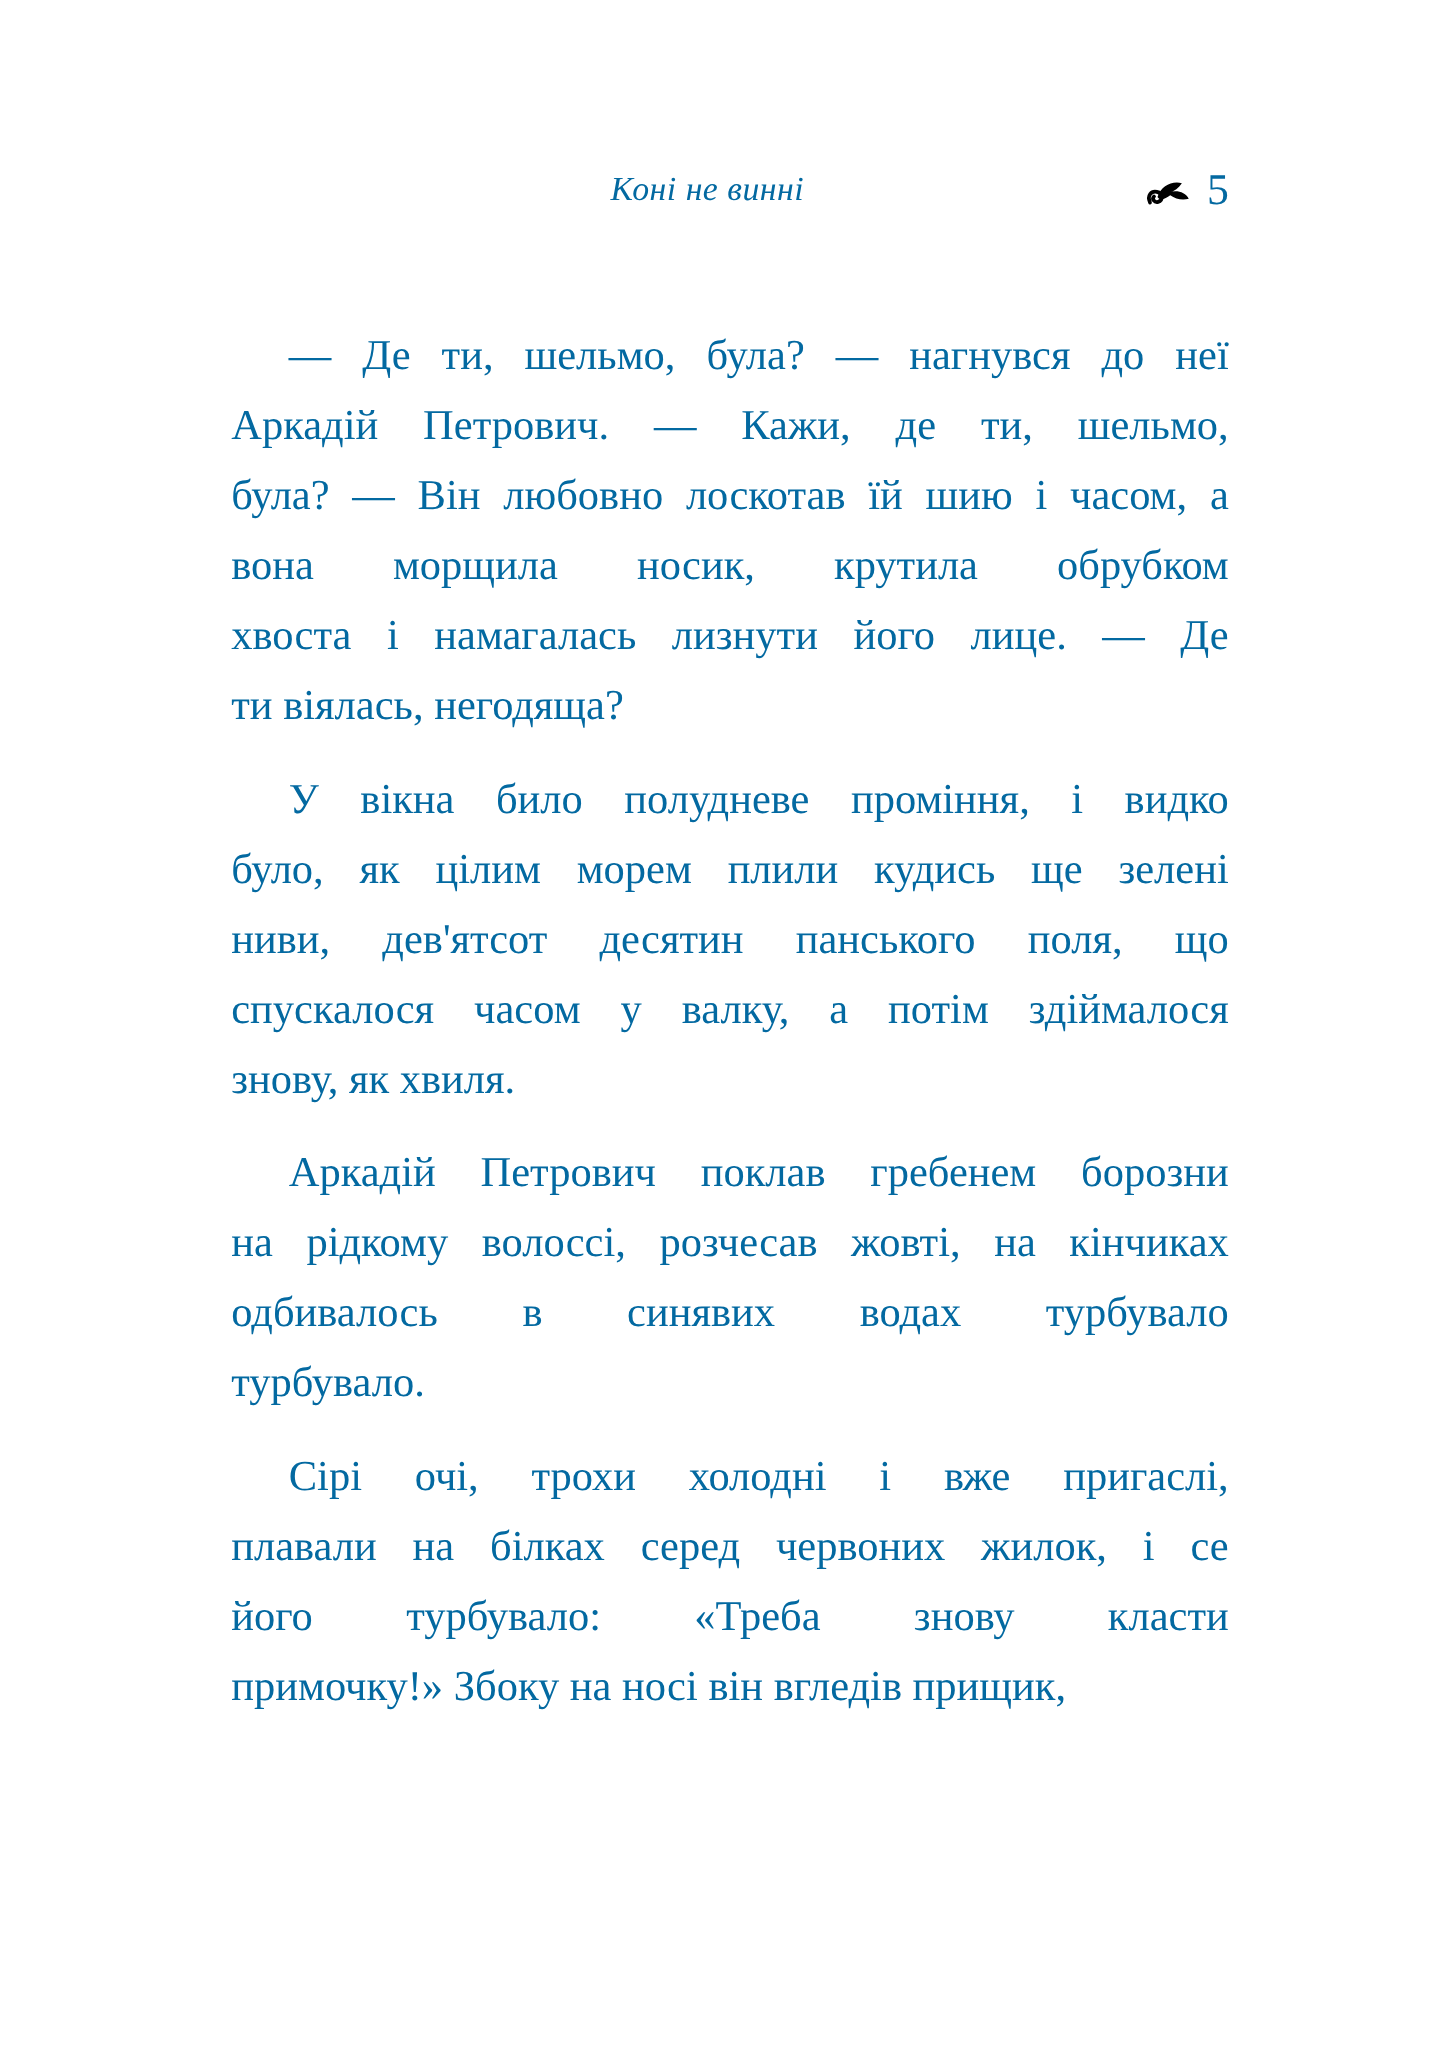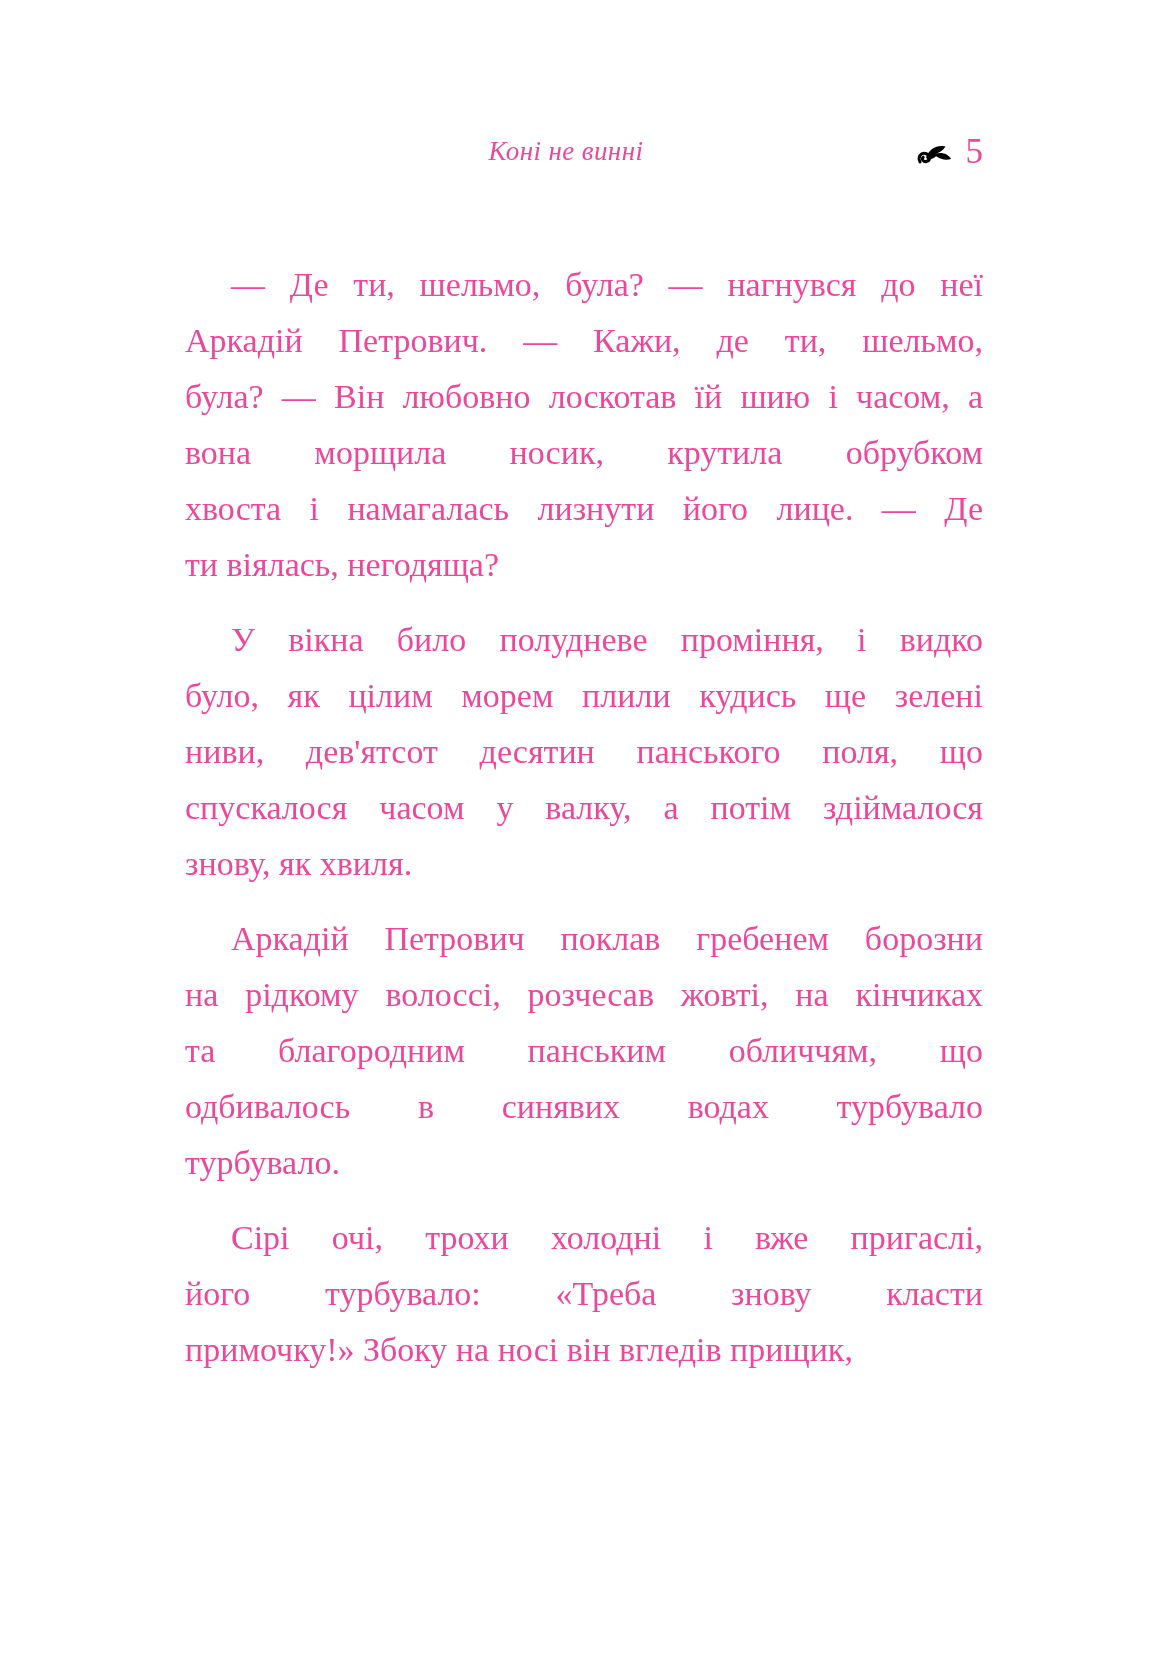--- a/index.html
+++ b/index.html
@@ -5,21 +5,21 @@
   html, body {
     margin: 0;
     padding: 0;
     background: #ffffff;
   }
   .page {
     position: relative;
     width: 1105px;
     height: 1654px;
     background: #ffffff;
-    color: #ec4899;
+    color: #0369a1;
     font-family: "Liberation Serif", "DejaVu Serif", serif;
     overflow: hidden;
   }
   
   .running-header {
     position: absolute;
     top: 128px;
     left: 155px;
     width: 828px;
     height: 48px;
@@ -102,24 +102,24 @@
       <div class="para">
         <div class="line first">У вікна било полудневе проміння, і видко</div>
         <div class="line">було, як цілим морем плили кудись ще зелені</div>
         <div class="line">ниви, дев'ятсот десятин панського поля, що</div>
         <div class="line">спускалося часом у валку, а потім здіймалося</div>
         <div class="line last">знову, як хвиля.</div>
       </div>
       <div class="para">
         <div class="line first">Аркадій Петрович поклав гребенем борозни</div>
         <div class="line">на рідкому волоссі, розчесав жовті, на кінчиках</div>
-        <div class="line">та благородним панським обличчям, що</div>
         <div class="line">одбивалось в синявих водах турбувало</div>
         <div class="line last">турбувало.</div>
       </div>
       <div class="para">
         <div class="line first">Сірі очі, трохи холодні і вже пригаслі,</div>
+        <div class="line">плавали на білках серед червоних жилок, і се</div>
         <div class="line">його турбувало: «Треба знову класти</div>
         <div class="line last">примочку!» Збоку на носі він вгледів прищик,</div>
       </div>
     </div>
 
 </div>
 
 </body></html>

